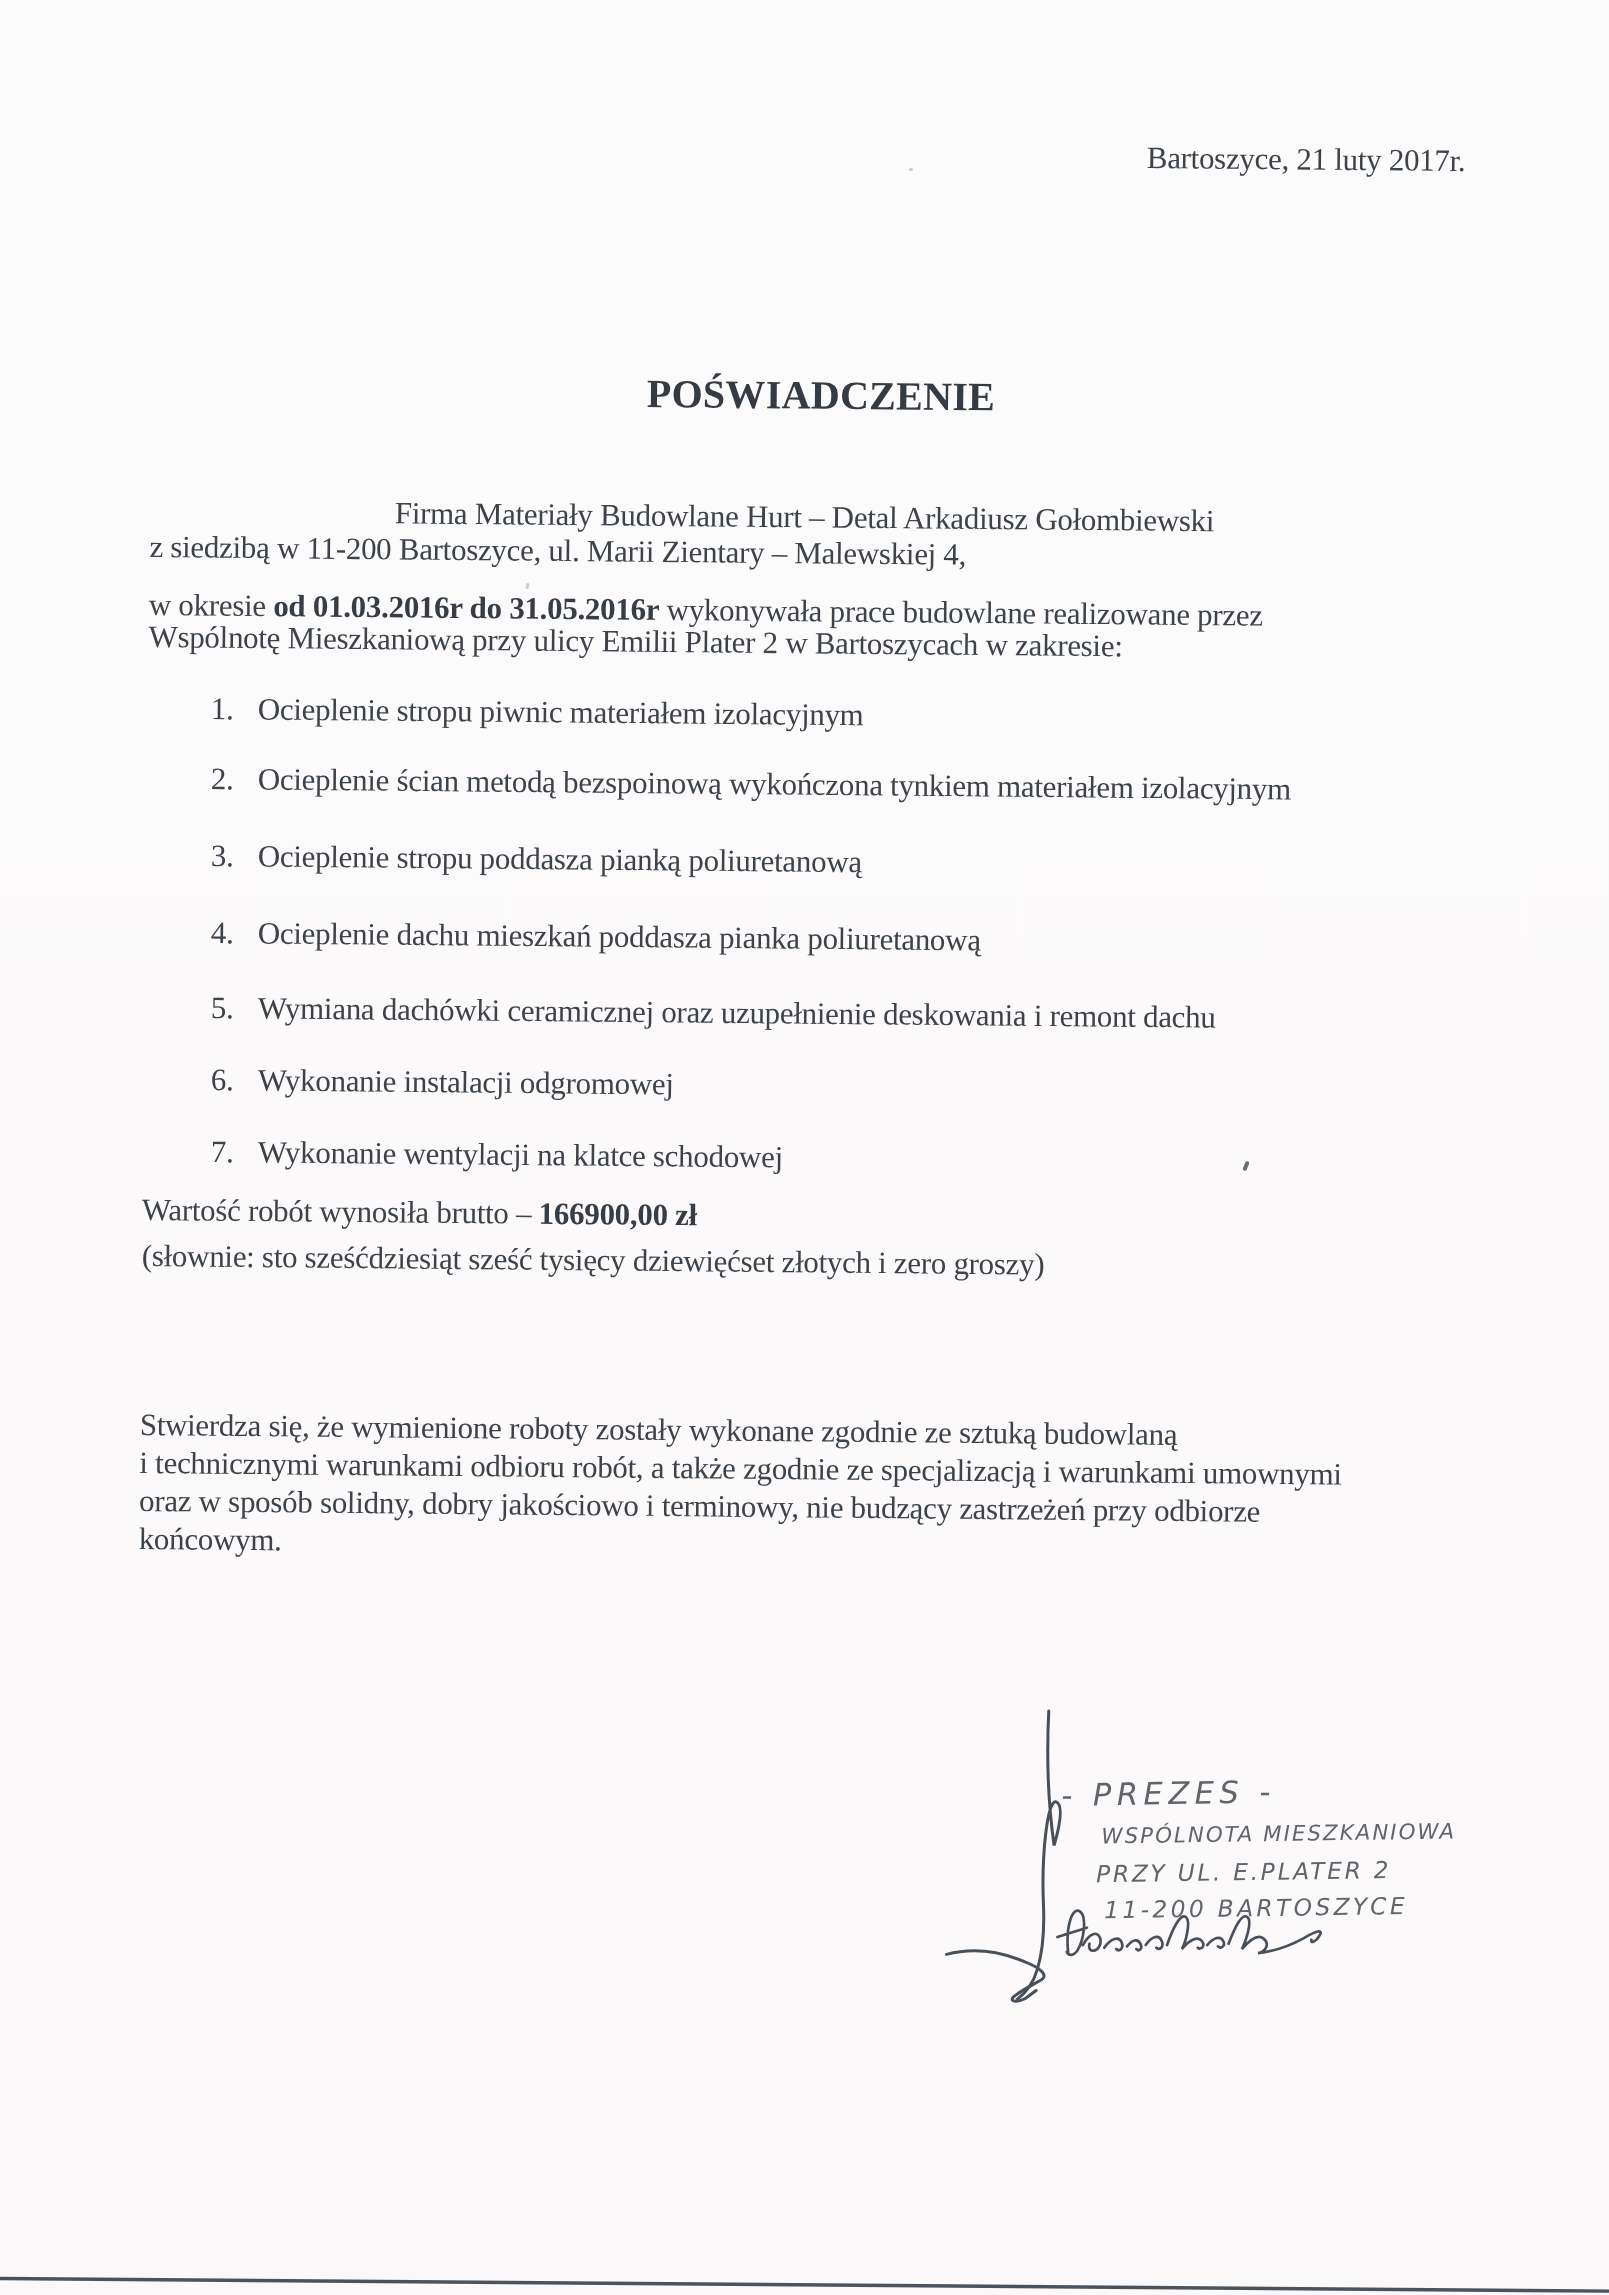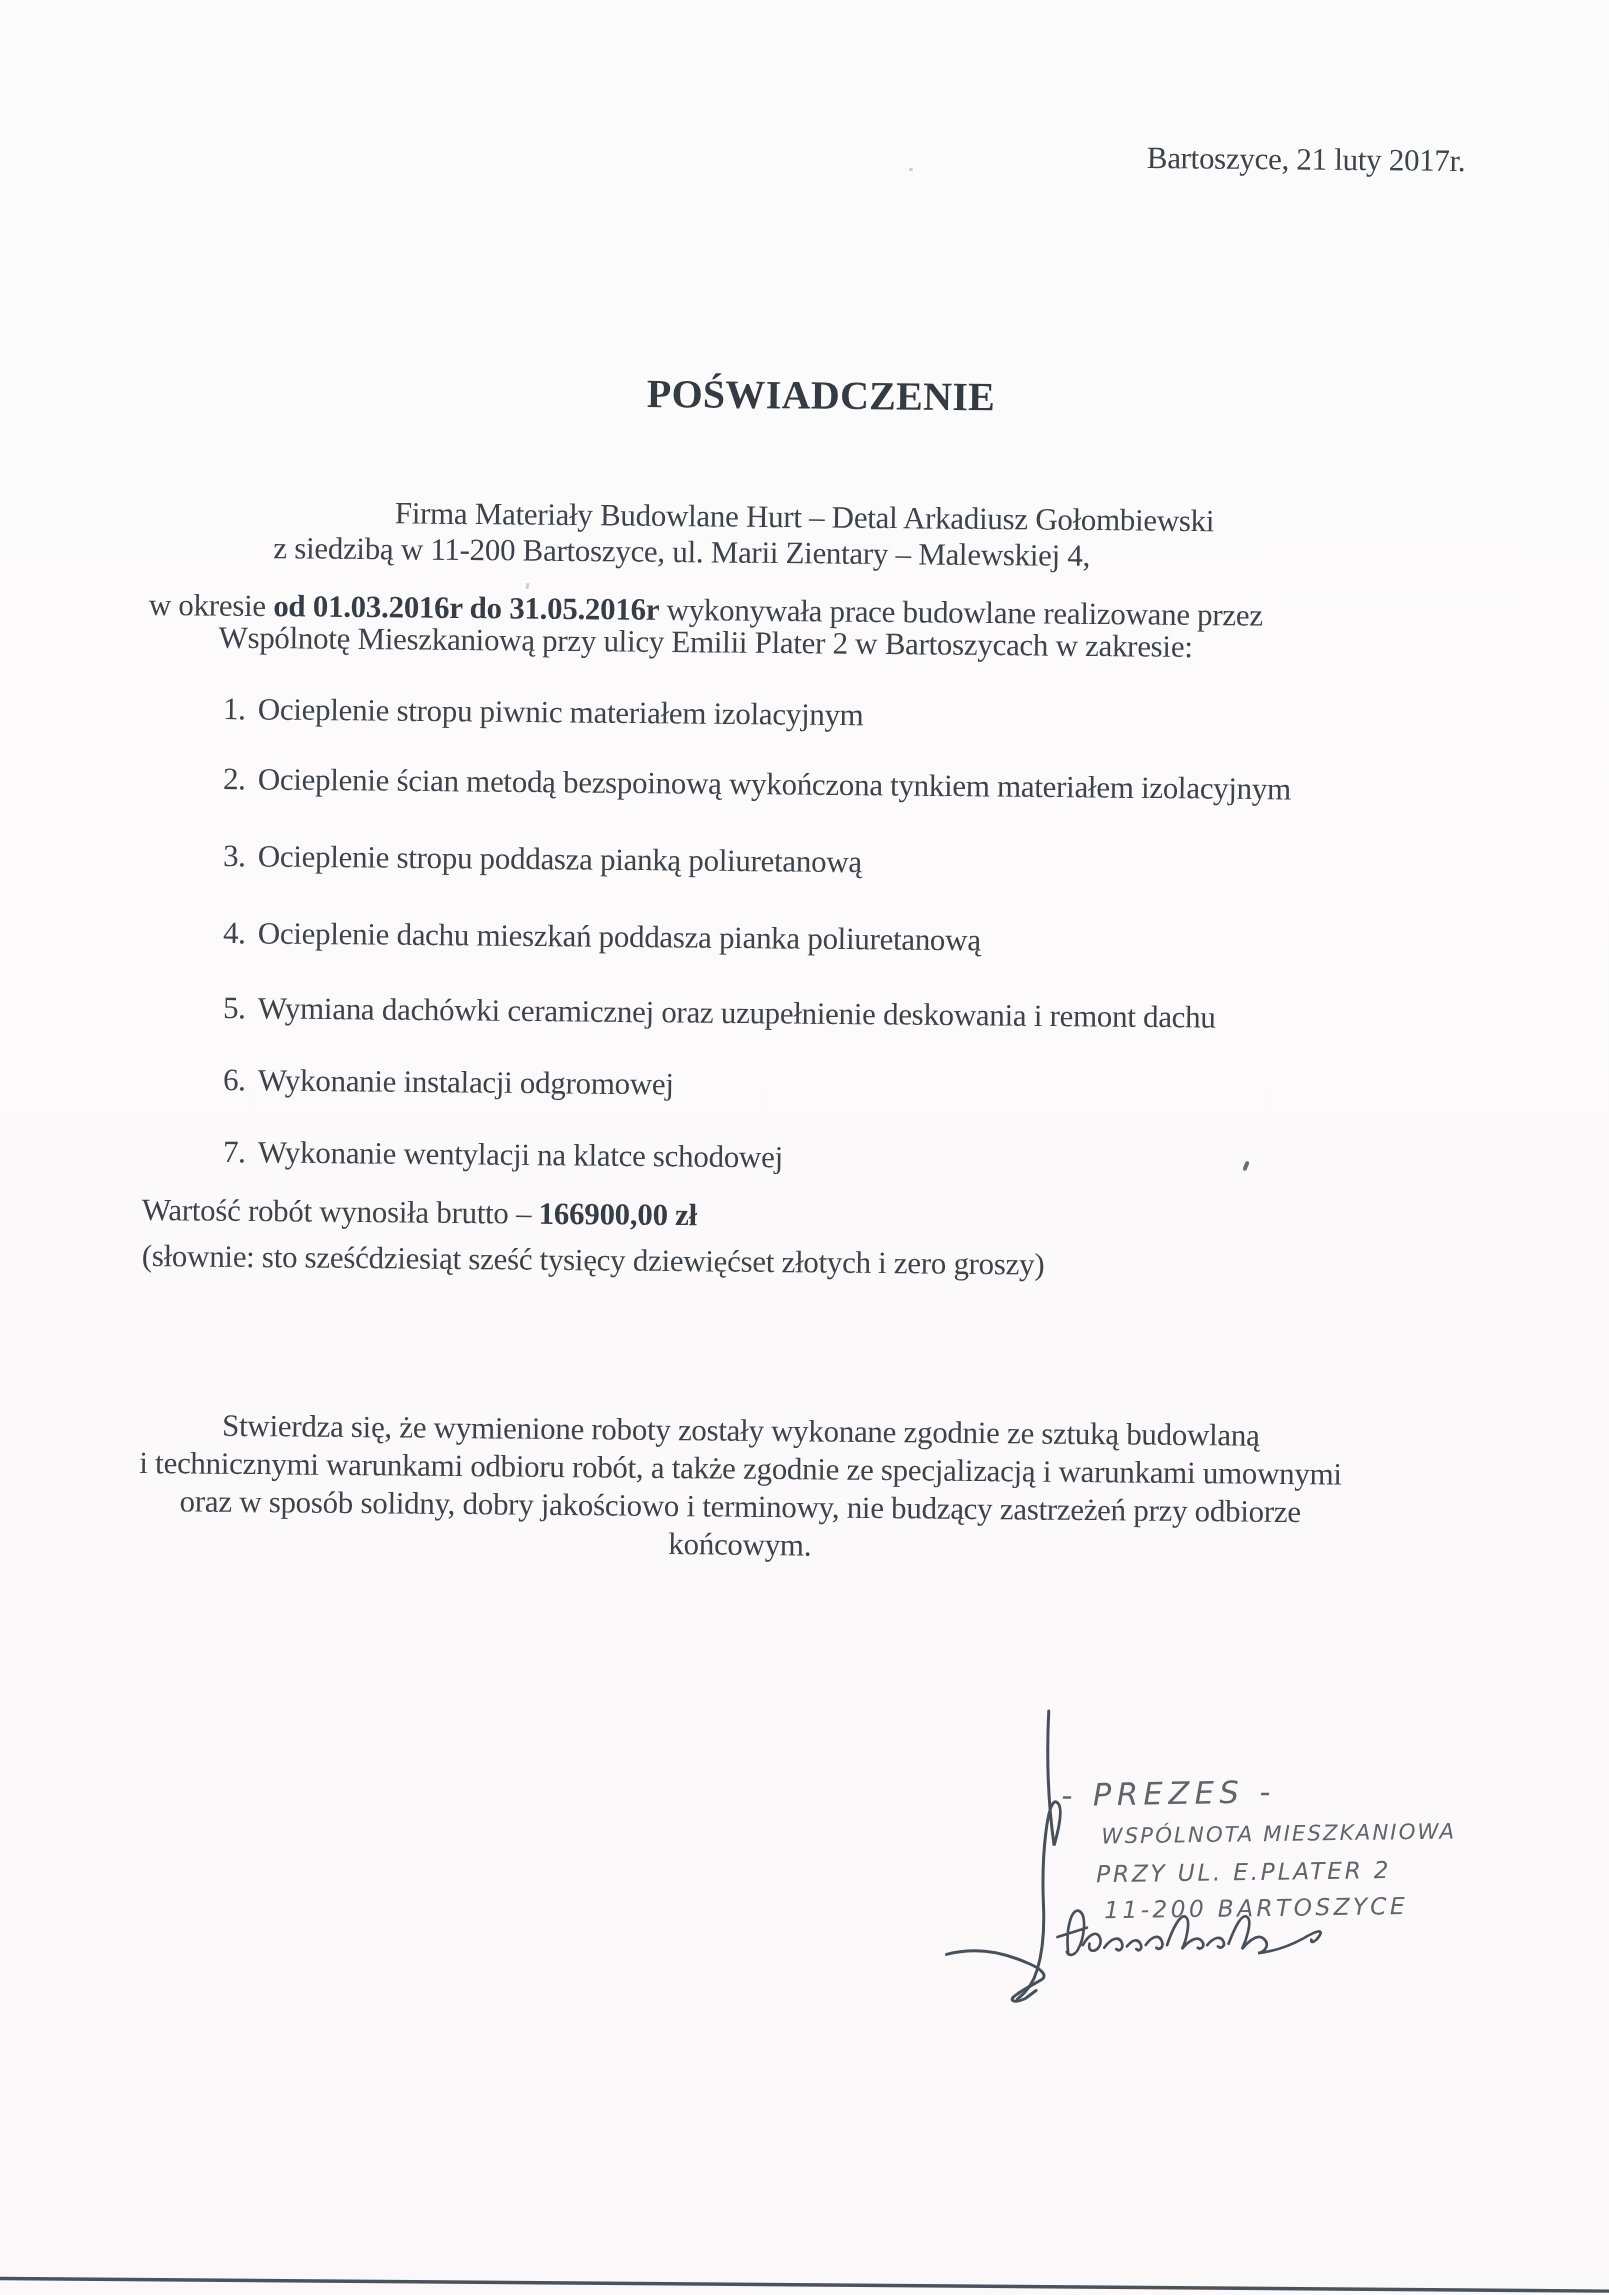--- a/index.html
+++ b/index.html
@@ -4,21 +4,20 @@
 <style>
   html, body { margin: 0; padding: 0; background: #e9e7e6; }
   .page {
     position: relative;
     width: 1610px;
     height: 2295px;
     background: linear-gradient(180deg, #fcfbfb 0%, #fbf9f9 60%, #faf8f8 100%);
     overflow: hidden;
     font-family: "Liberation Serif", serif;
     color: #3d434a;
-    text-align: center;
   }
   .tline {
     position: absolute;
     white-space: nowrap;
     font-size: 31px;
     letter-spacing: -0.3px;
     line-height: 1;
     transform: rotate(0.55deg);
     transform-origin: 0 0;
   }

